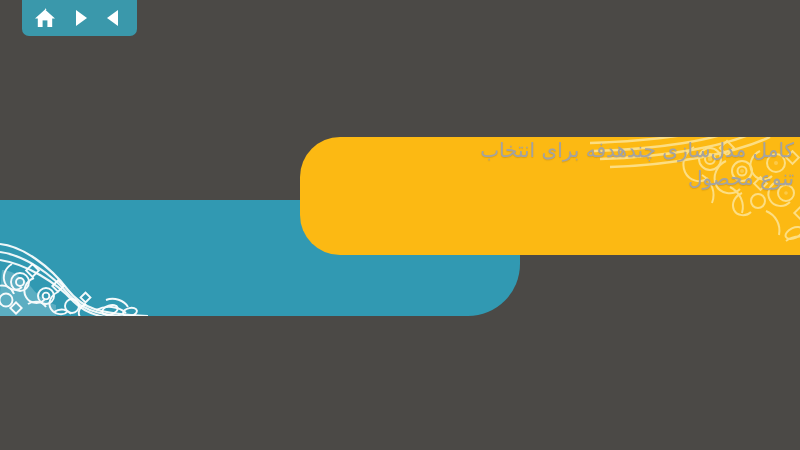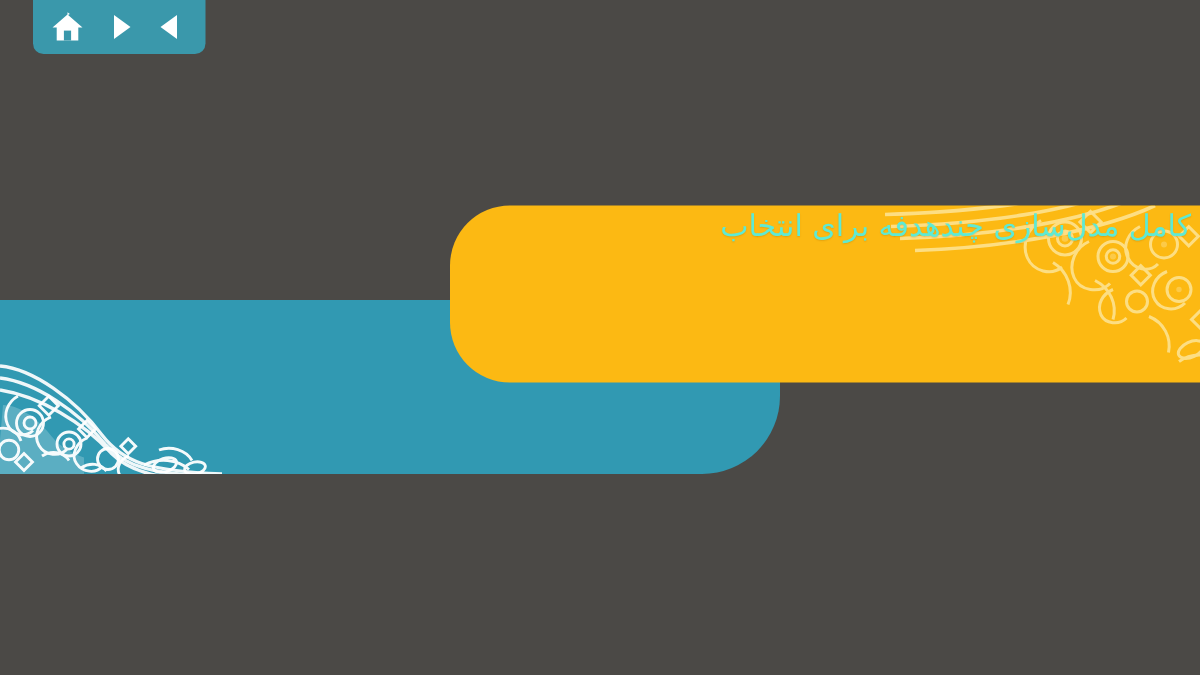--- a/index.html
+++ b/index.html
@@ -95,21 +95,21 @@
 
   
   #title-block {
     position: absolute;
     right: 6px;
     top: 136px;
     width: 500px;
     z-index: 30;
     text-align: right;
     direction: rtl;
-    color: #5eead4;
+    color: #a3a3a3;
     line-height: 1.40;
     font-size: 20px;
     font-weight: normal;
     letter-spacing: 0;
     text-shadow: 0 1px 1px rgba(120, 80, 0, 0.18);
   }
   #title-block .tline {
     display: block;
     white-space: nowrap;
   }
@@ -223,15 +223,16 @@
         <circle cx="120" cy="22" r="2.2"></circle>
         <circle cx="152" cy="34" r="2"></circle>
         <circle cx="186" cy="26" r="2"></circle>
         <circle cx="196" cy="56" r="1.8"></circle>
       </g>
     </svg>
   </div>
 
   <div id="title-block">
     <span class="tline">کامل مدل‌سازی چندهدفه برای انتخاب</span>
+    <span class="tline">تنوع محصول</span>
   </div>
 
 </div>
 
 </body></html>

